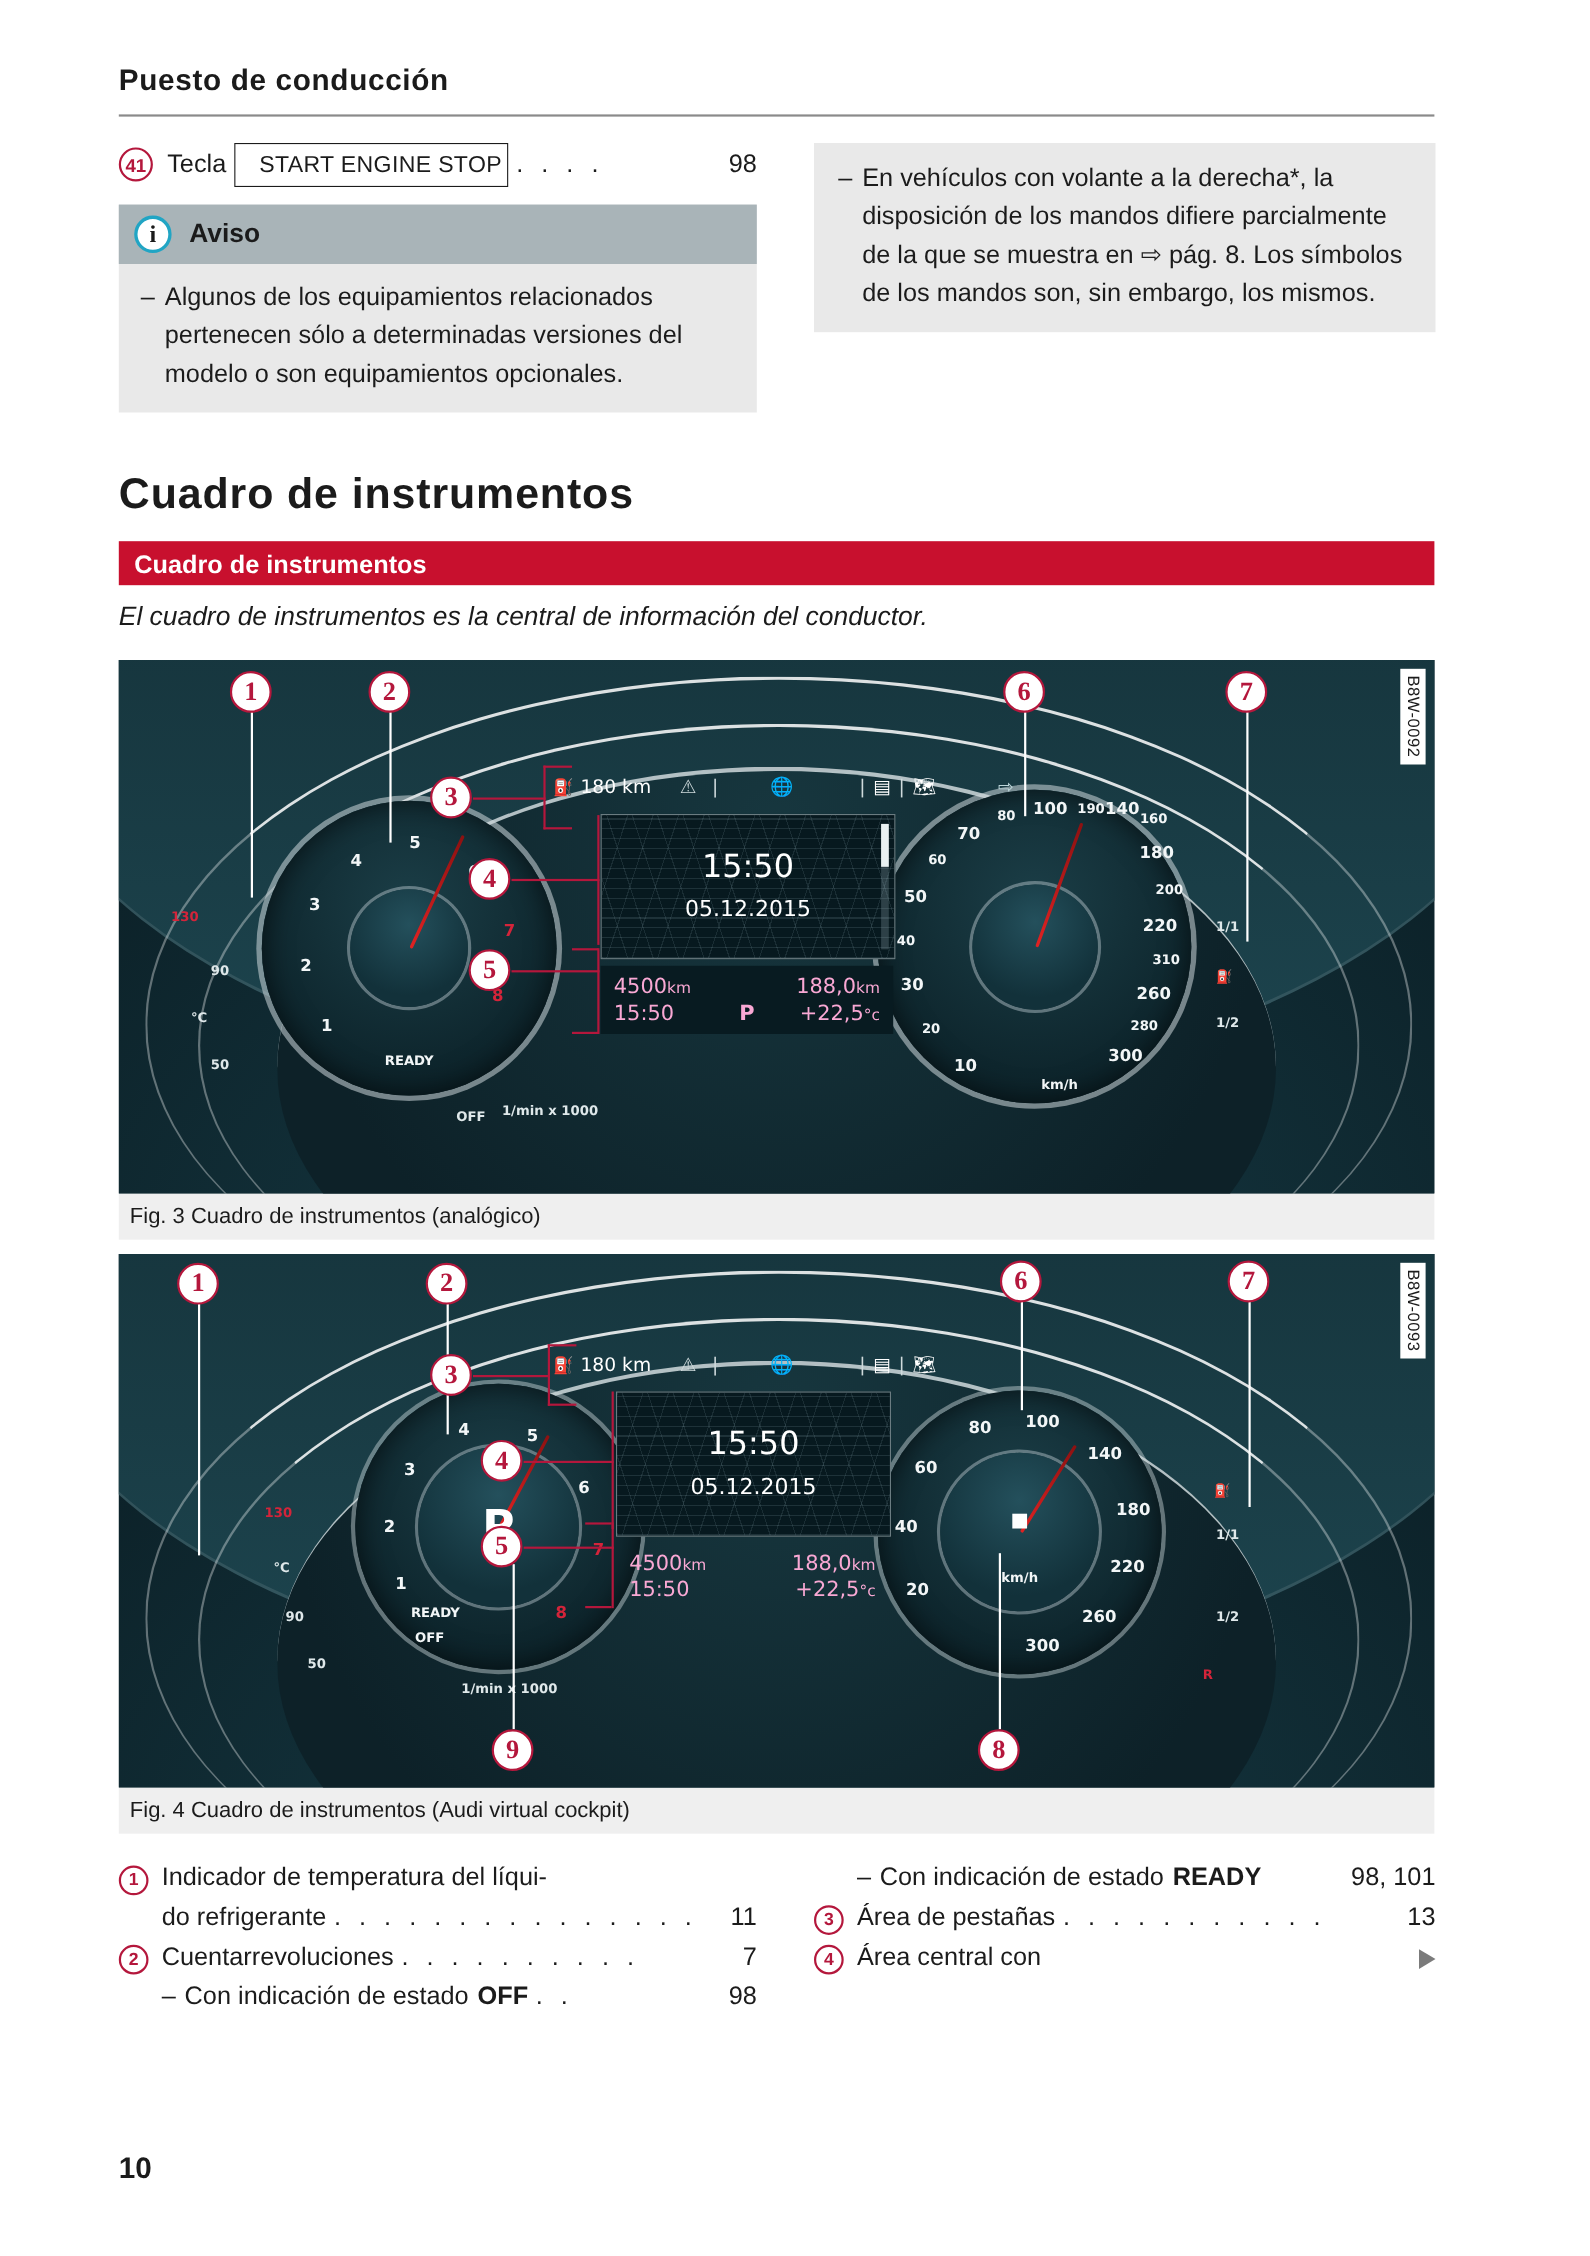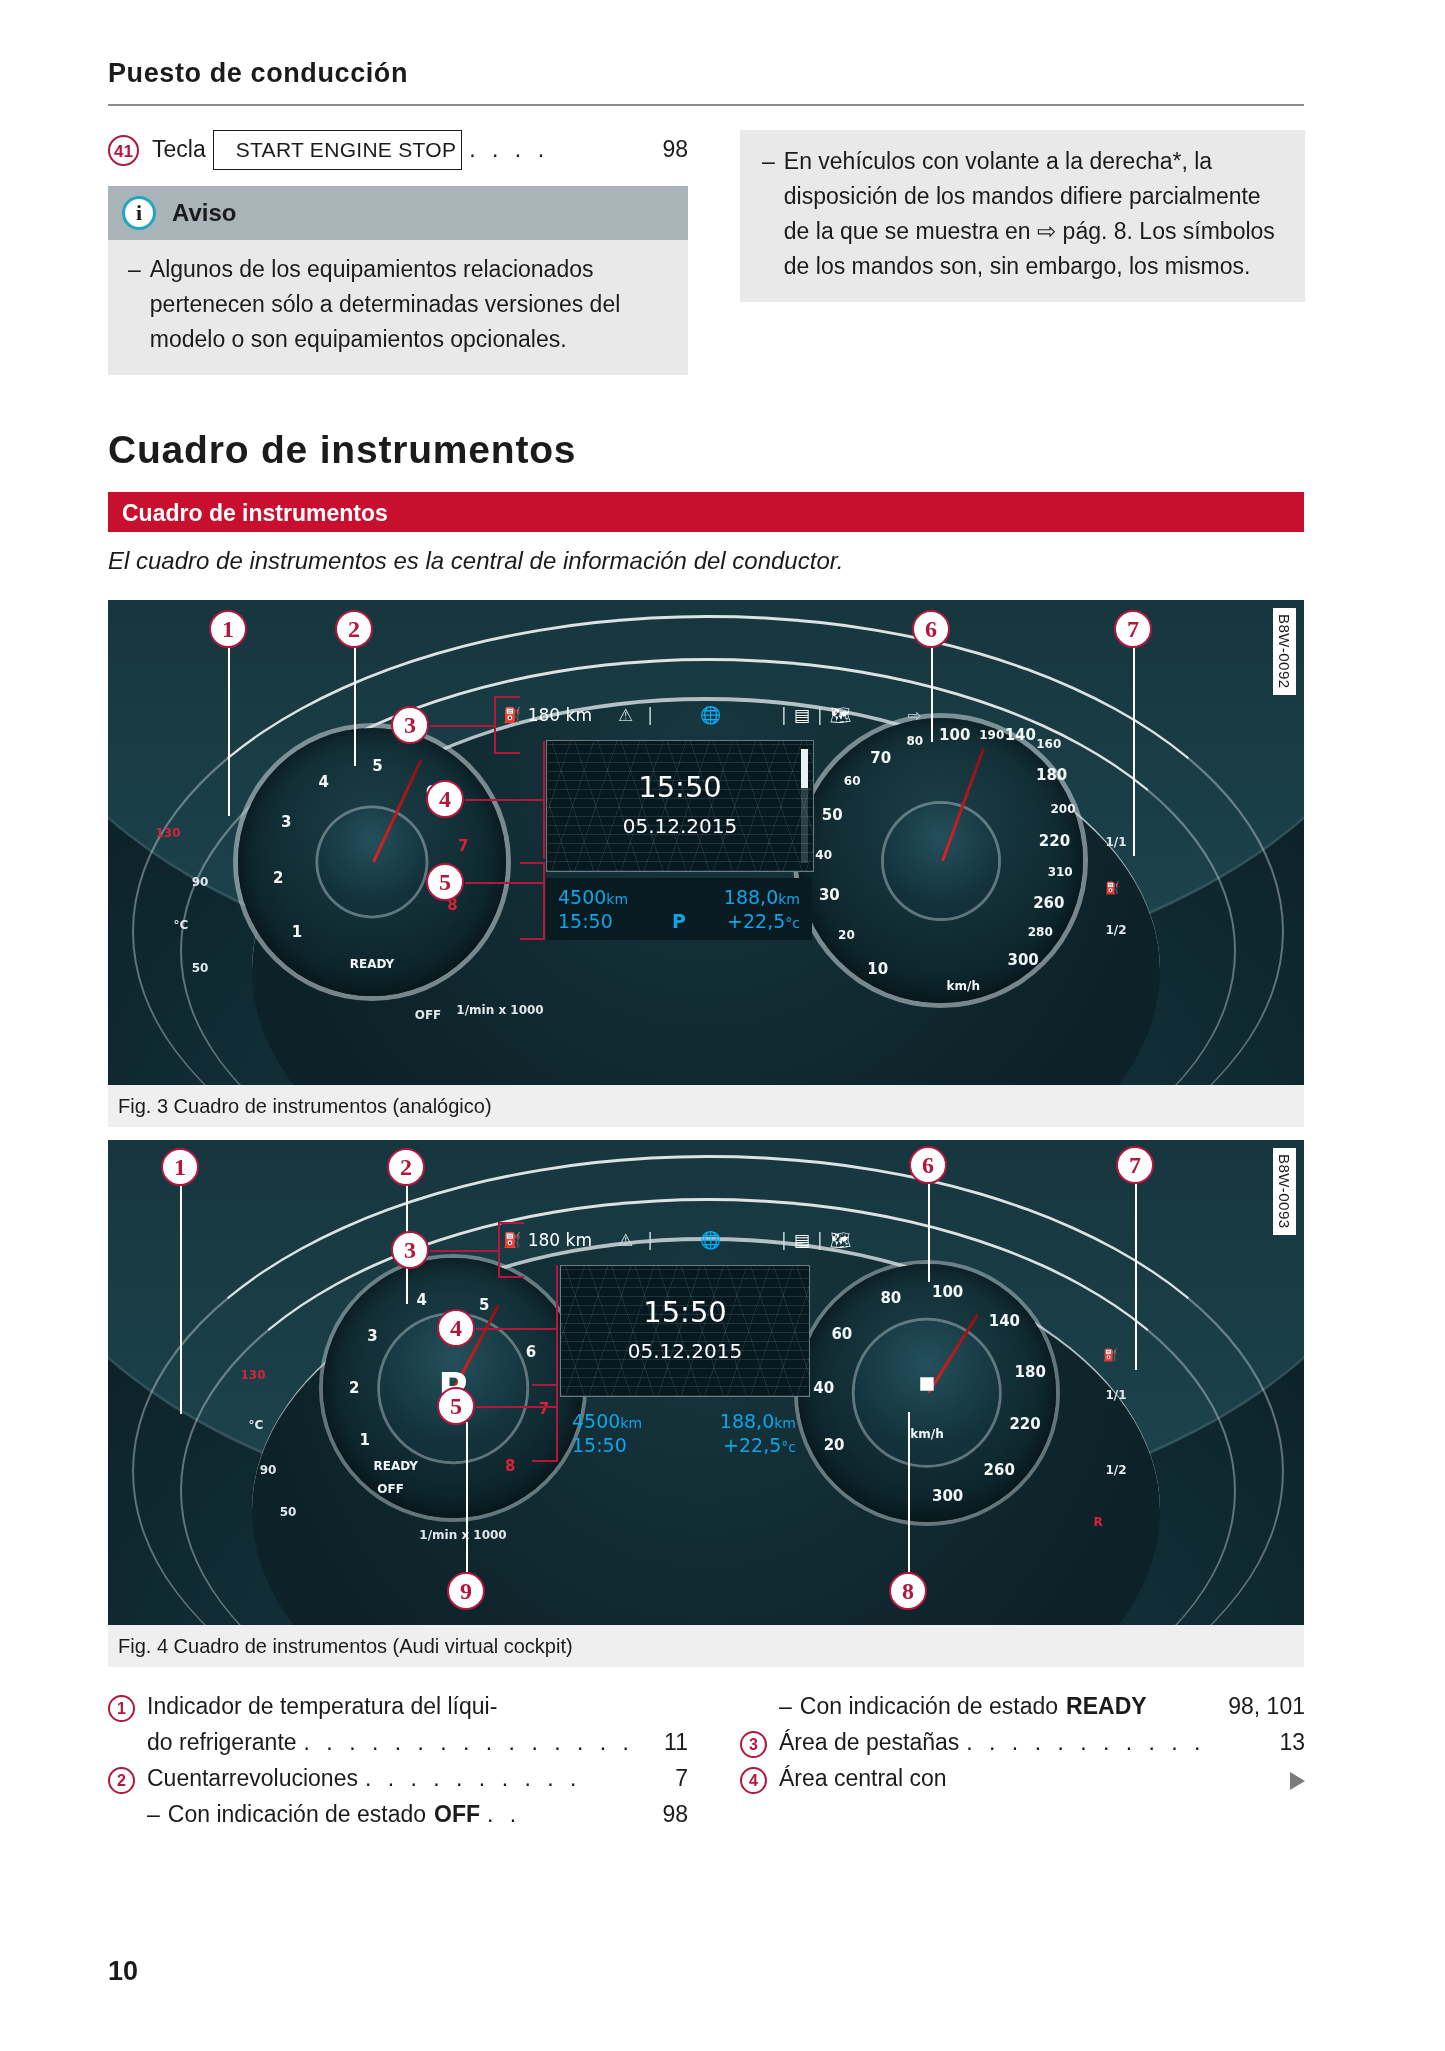--- a/index.html
+++ b/index.html
@@ -304,21 +304,21 @@
     font-size: 17px;
     font-family: "DejaVu Sans", sans-serif;
     display: flex;
     align-items: center;
   }
   .statusbar .sb-sep { color: #cfdadc; margin: 0 7px; }
 
   .botbar {
     position: absolute;
     background: #081b21;
-    color: #0ea5e9;
+    color: #f9a8d4;
     font-family: "DejaVu Sans", sans-serif;
     font-size: 19px;
     display: grid;
     grid-template-columns: 1fr 1fr 1fr;
     align-content: center;
     row-gap: 2px;
     padding: 4px 12px;
     box-sizing: border-box;
   }
   .botbar .c { text-align: center; }

